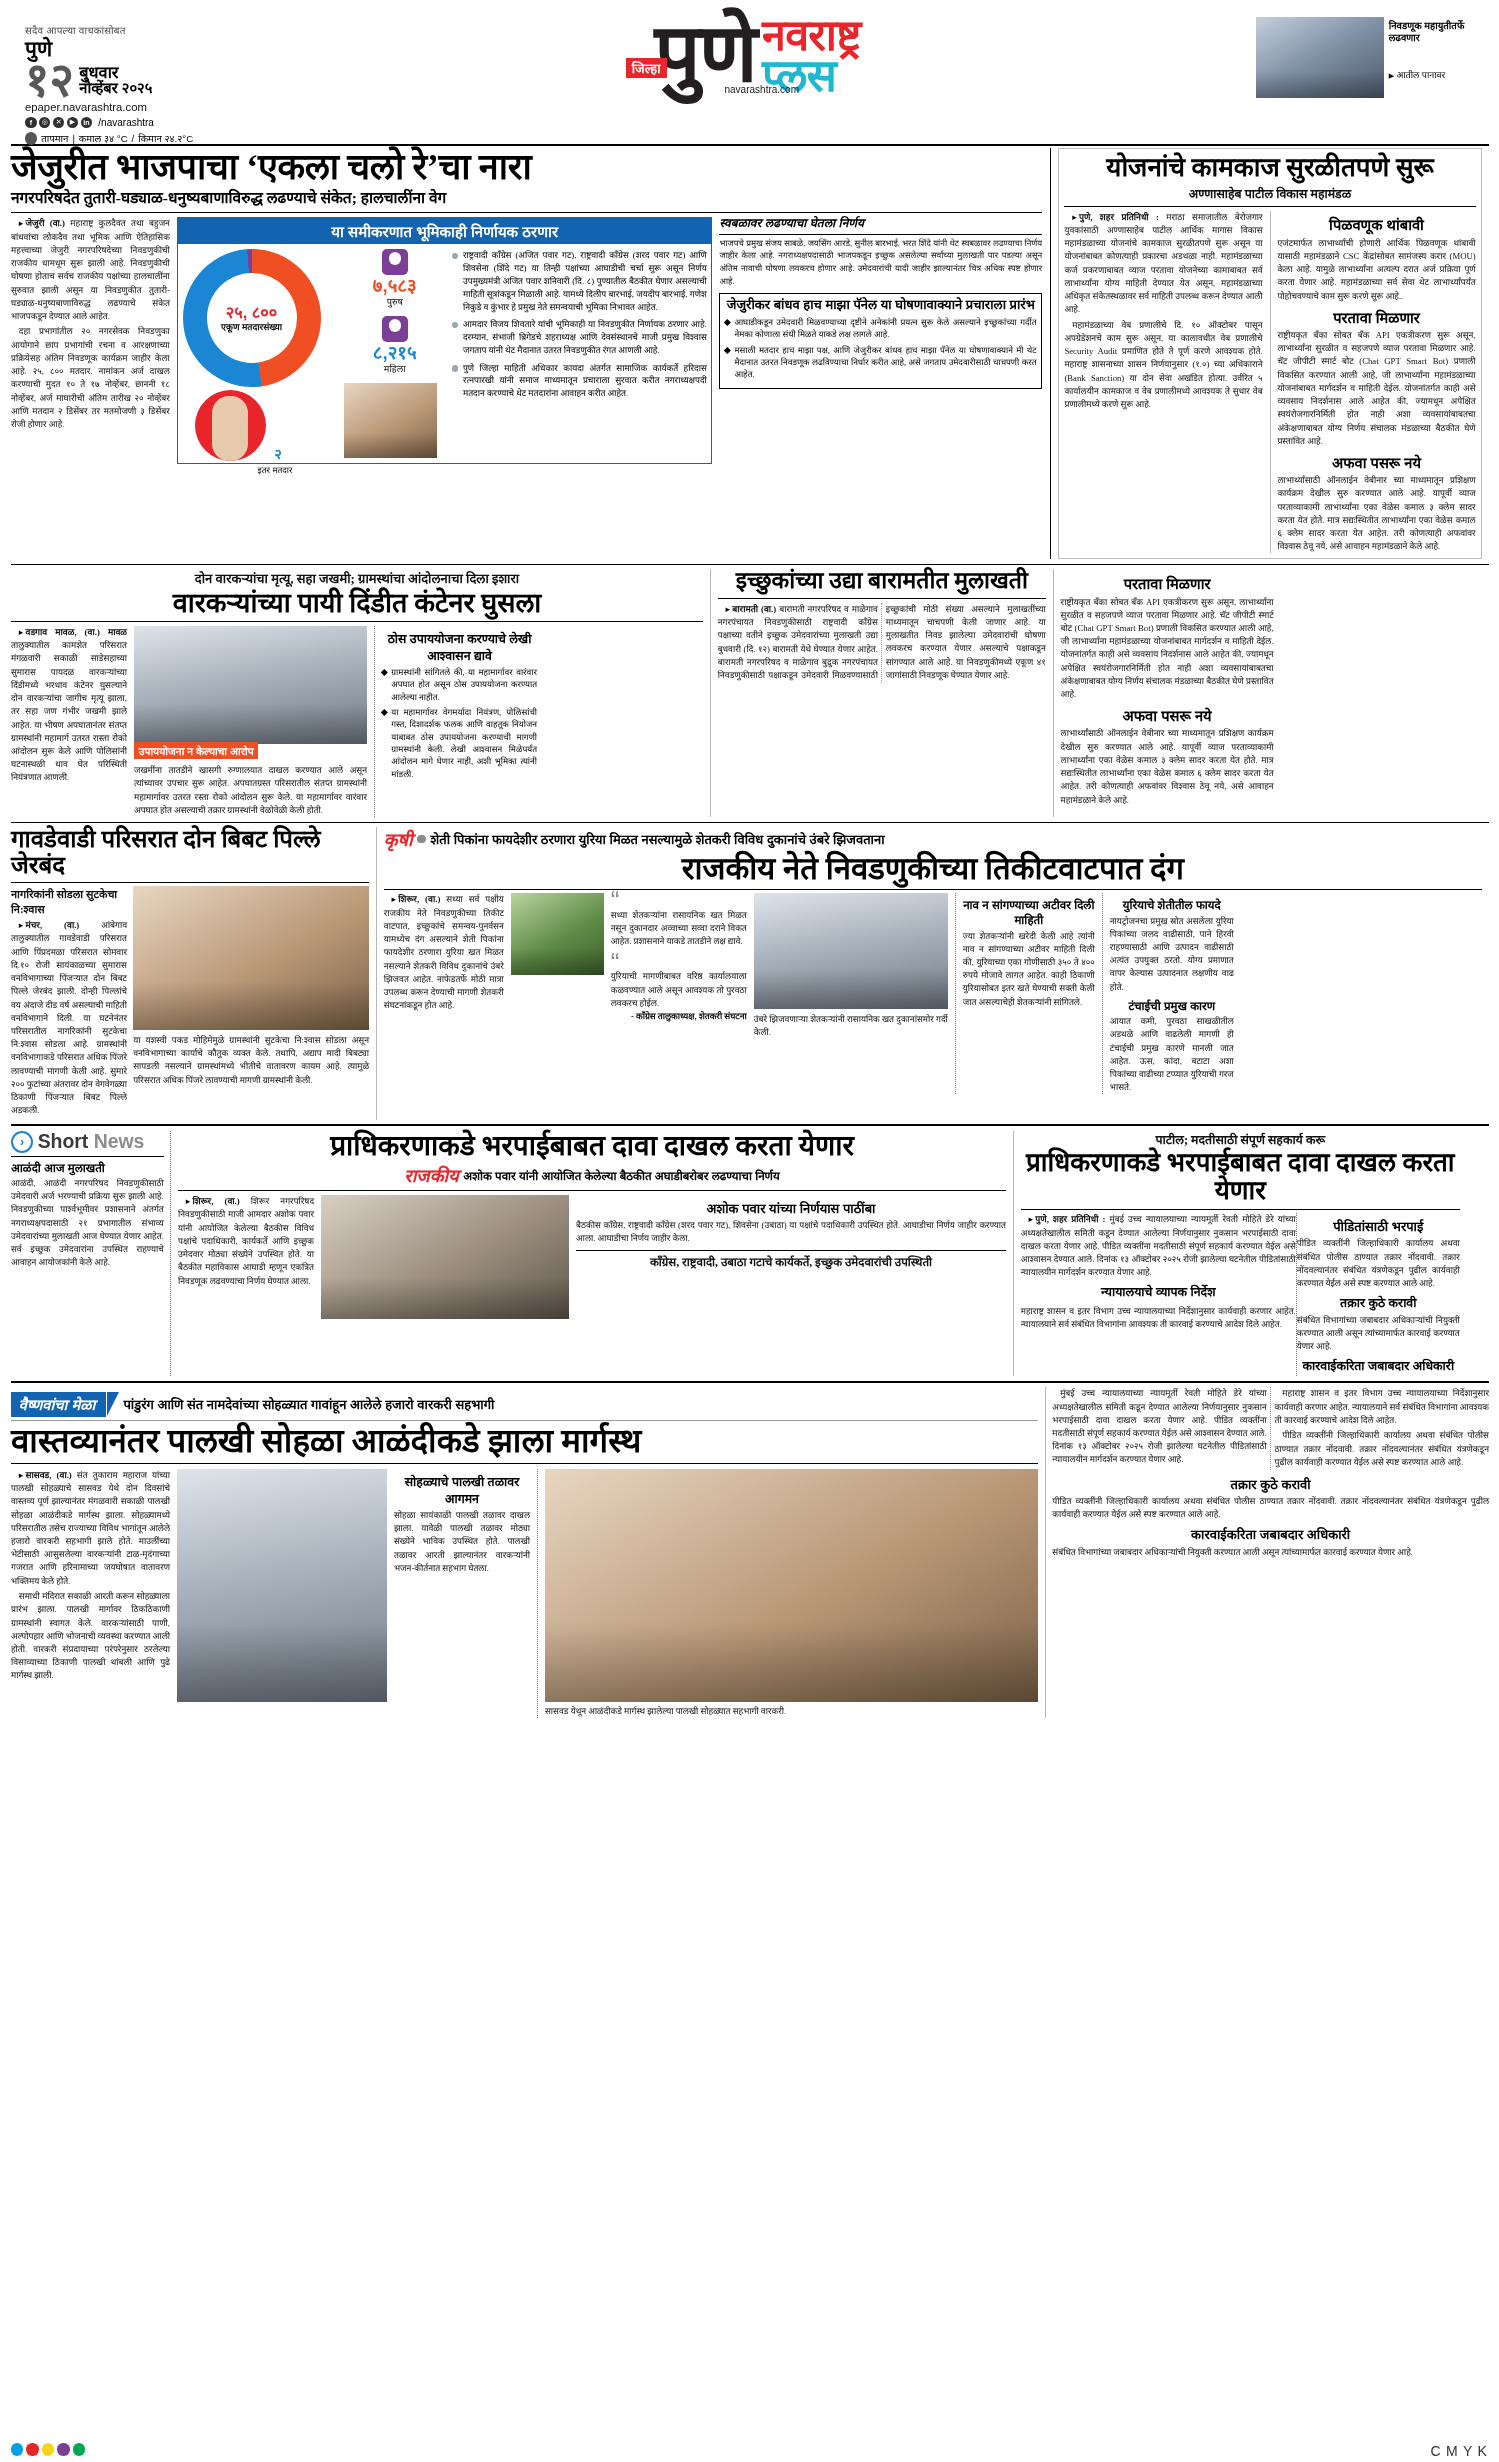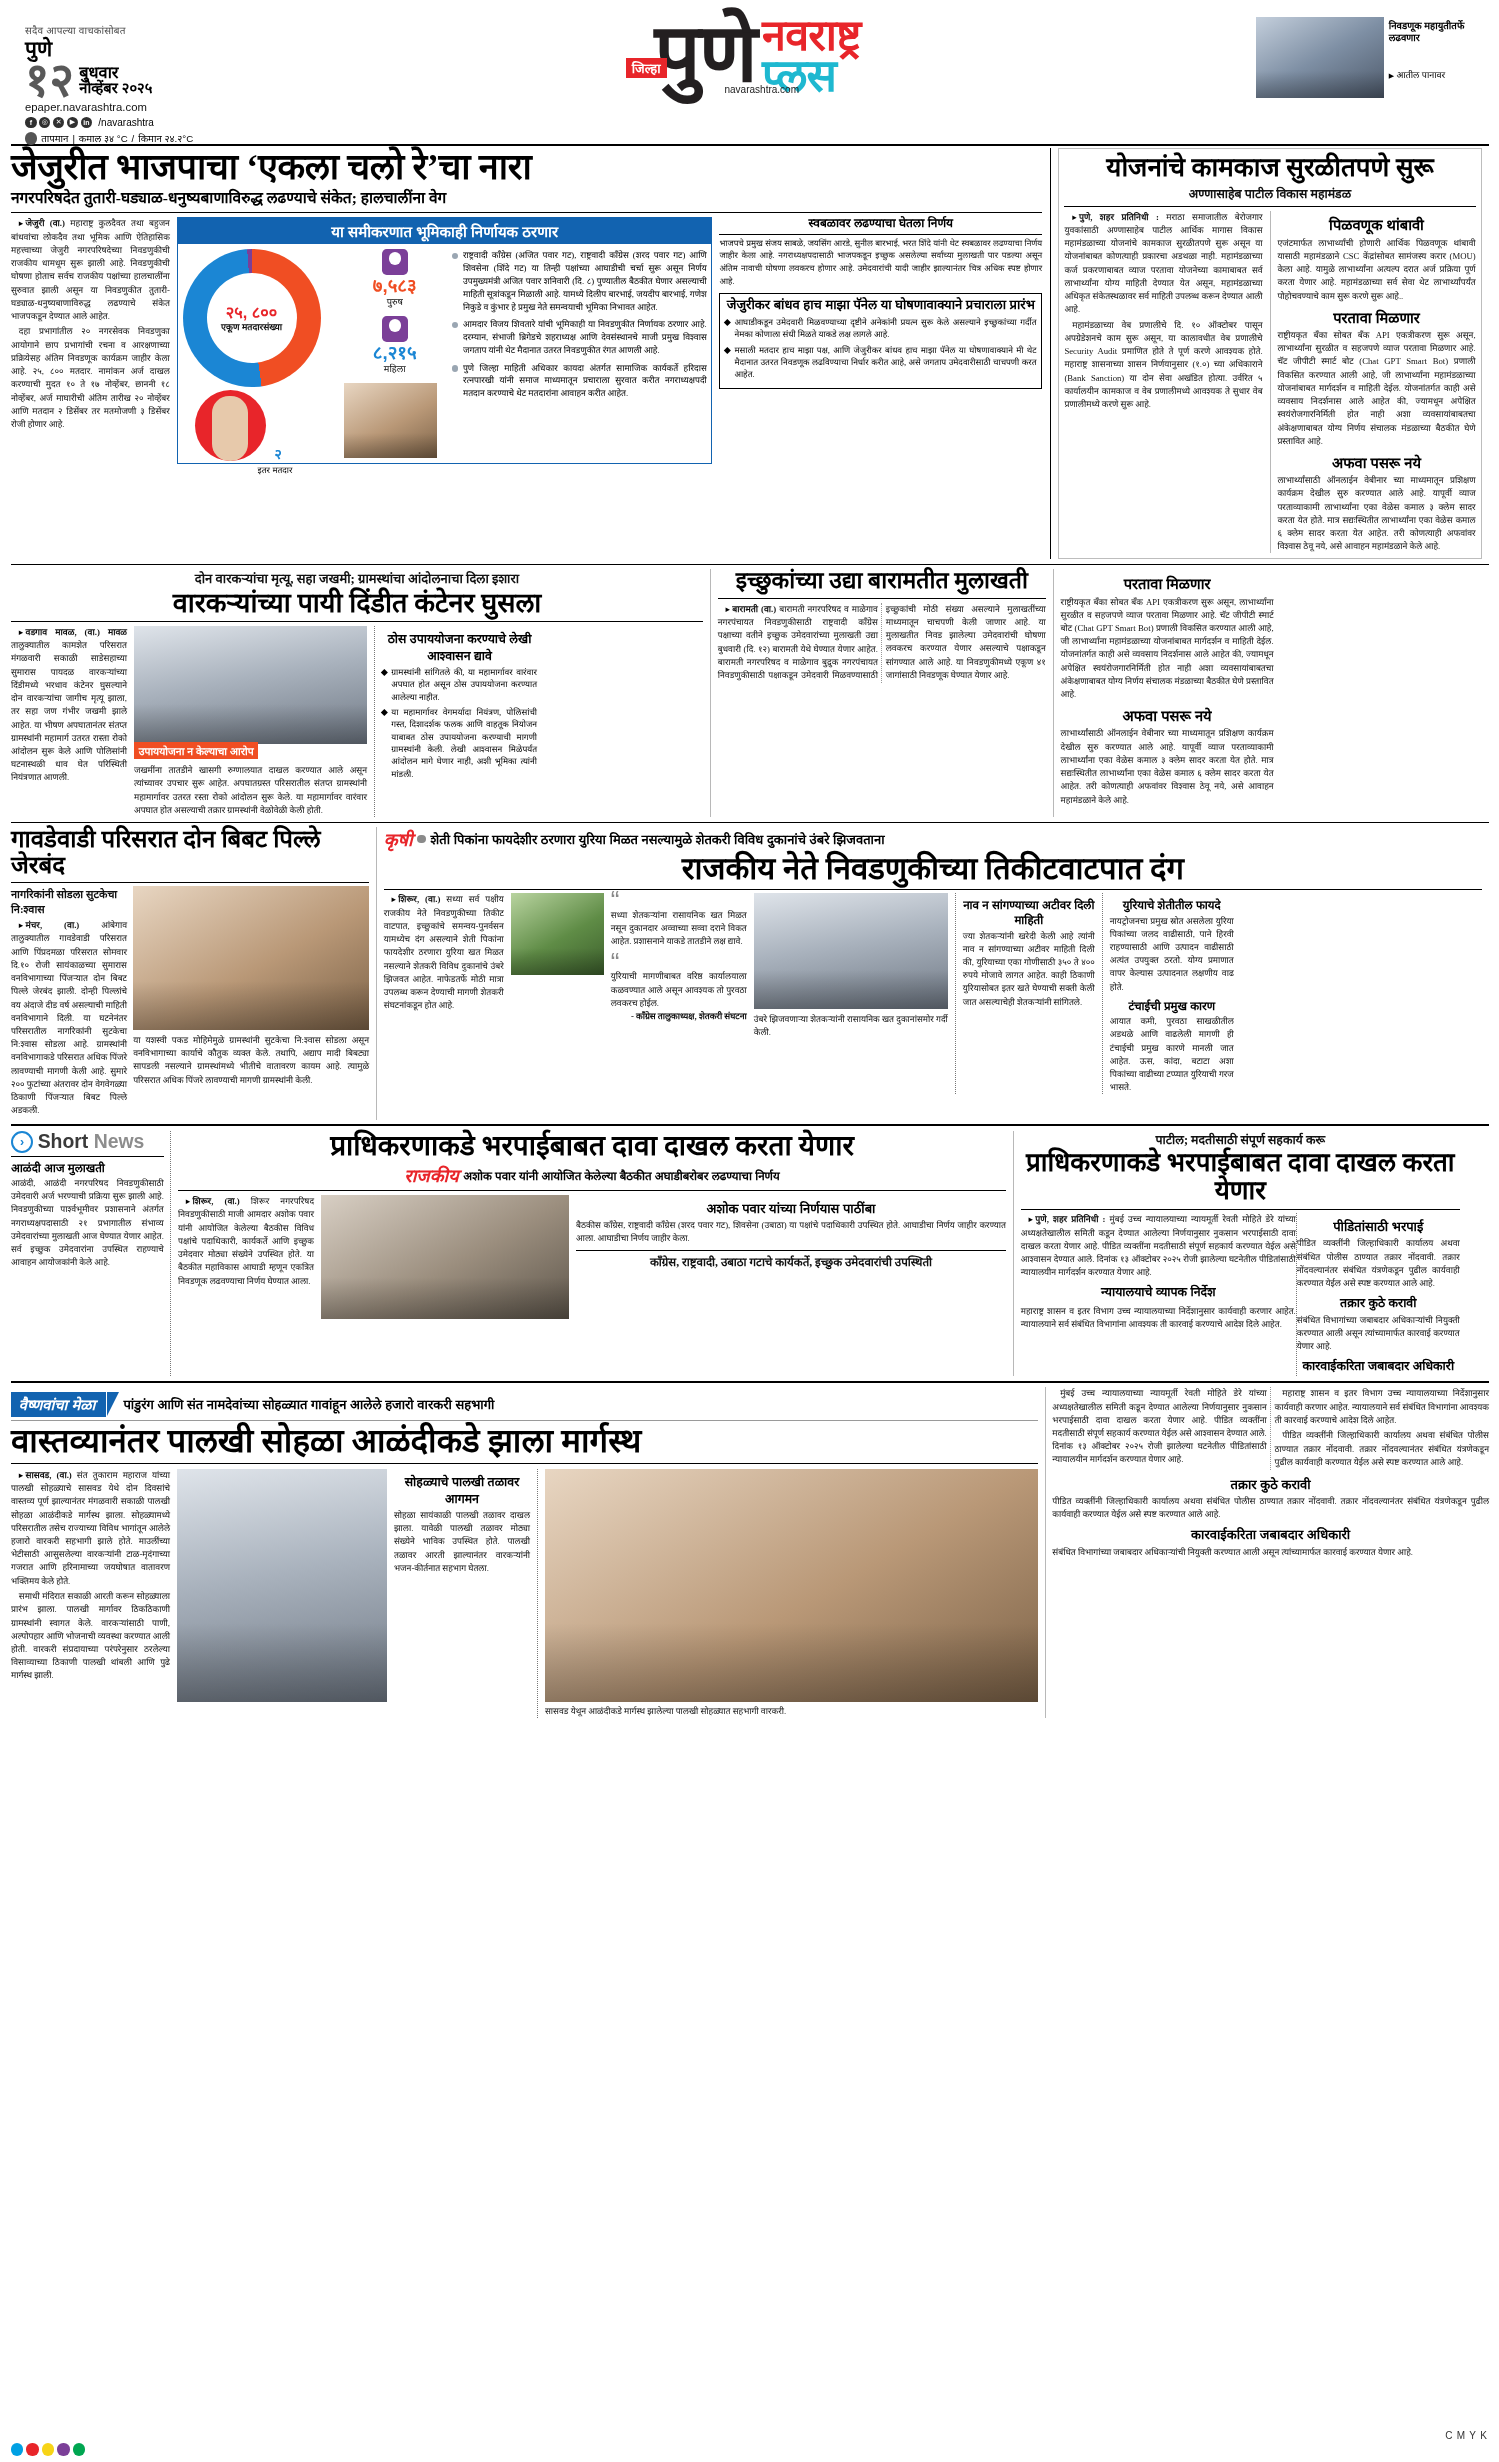--- a/index.html
+++ b/index.html
@@ -136,21 +136,21 @@
   .sn-logo{font-size:19.4px;font-weight:bold;color:#3a3a3a;line-height:1;}
   .sn-logo .g{color:#8d8d8d;}
   .sn-arrow{width:22px;height:22px;border:2.3px solid #1b86d4;border-radius:50%;
             display:flex;align-items:center;justify-content:center;color:#1b86d4;
             font-size:12.4px;font-weight:bold;}
   .sn-item{font-size:11.6px;font-weight:bold;line-height:1.15;margin:4.7px 0 2.3px;}
 
   
   .colorbar{display:flex;align-items:center;gap:3.1px;position:absolute;left:11px;bottom:6.2px;}
   .cdot{width:12.4px;height:12.4px;border-radius:50%;}
-  .cmyk{position:absolute;right:12.4px;bottom:21px;font-size:10px;letter-spacing:0.8px;color:#333;}
+  .cmyk{position:absolute;right:12.4px;bottom:3px;font-size:14px;letter-spacing:0.8px;color:#333;}
 </style>
 </head>
 <body>
 
 <div class="page">
 
   <div class="masthead">
 
     <div class="mh-left">
       <div class="tagline">सदैव आपल्या वाचकांसोबत</div>
@@ -248,21 +248,21 @@
 
             <ul class="info-txt">
               <li>राष्ट्रवादी काँग्रेस (अजित पवार गट), राष्ट्रवादी काँग्रेस (शरद पवार गट) आणि शिवसेना (शिंदे गट) या तिन्ही पक्षांच्या आघाडीची चर्चा सुरू असून निर्णय उपमुख्यमंत्री अजित पवार शनिवारी (दि. ८) पुण्यातील बैठकीत घेणार असल्याची माहिती सूत्रांकडून मिळाली आहे. यामध्ये दिलीप बारभाई, जयदीप बारभाई, गणेश निकुडे व कुंभार हे प्रमुख नेते समन्वयाची भूमिका निभावत आहेत.</li>
               <li>आमदार विजय शिवतारे यांची भूमिकाही या निवडणुकीत निर्णायक ठरणार आहे. दरम्यान, संभाजी ब्रिगेडचे शहराध्यक्ष आणि देवसंस्थानचे माजी प्रमुख विश्वास जगताप यांनी थेट मैदानात उतरत निवडणुकीत रंगत आणली आहे.</li>
               <li>पुणे जिल्हा माहिती अधिकार कायदा अंतर्गत सामाजिक कार्यकर्ते हरिदास रत्नपारखी यांनी समाज माध्यमातून प्रचाराला सुरवात करीत नगराध्यक्षपदी मतदान करण्याचे थेट मतदारांना आवाहन करीत आहेत.</li>
             </ul>
           </div>
         </div>
 
         <div style="width:323px;">
-          <div class="box-h" style="font-size:12px;text-align:center;">स्वबळावर लढण्याचा घेतला निर्णय</div>
+          <div class="box-h" style="font-size:12px;text-align:left;font-style:italic;">स्वबळावर लढण्याचा घेतला निर्णय</div>
           <div class="rule-thin" style="margin:2.3px 0 3.1px;"></div>
           <div class="body-txt" style="font-size:8.4px;">भाजपचे प्रमुख संजय साबळे, जयसिंग आरडे, सुनील बारभाई, भरत शिंदे यांनी थेट स्वबळावर लढण्याचा निर्णय जाहीर केला आहे. नगराध्यक्षपदासाठी भाजपकडून इच्छुक असलेल्या सर्वांच्या मुलाखती पार पडल्या असून अंतिम नावाची घोषणा लवकरच होणार आहे. उमेदवारांची यादी जाहीर झाल्यानंतर चित्र अधिक स्पष्ट होणार आहे.</div>
 
           <div class="boxed">
             <div class="box-h">जेजुरीकर बांधव हाच माझा पॅनेल या घोषणावाक्याने प्रचाराला प्रारंभ</div>
             <ul class="bullets">
               <li>आघाडीकडून उमेदवारी मिळवण्याच्या दृष्टीने अनेकांनी प्रयत्न सुरू केले असल्याने इच्छुकांच्या गर्दीत नेमका कोणाला संधी मिळते याकडे लक्ष लागले आहे.</li>
               <li>मसाली मतदार हाच माझा पक्ष, आणि जेजुरीकर बांधव हाच माझा पॅनेल या घोषणावाक्याने मी थेट मैदानात उतरत निवडणूक लढविण्याचा निर्धार करीत आहे, असे जगताप उमेदवारीसाठी चाचपणी करत आहेत.</li>
             </ul>
           </div>

